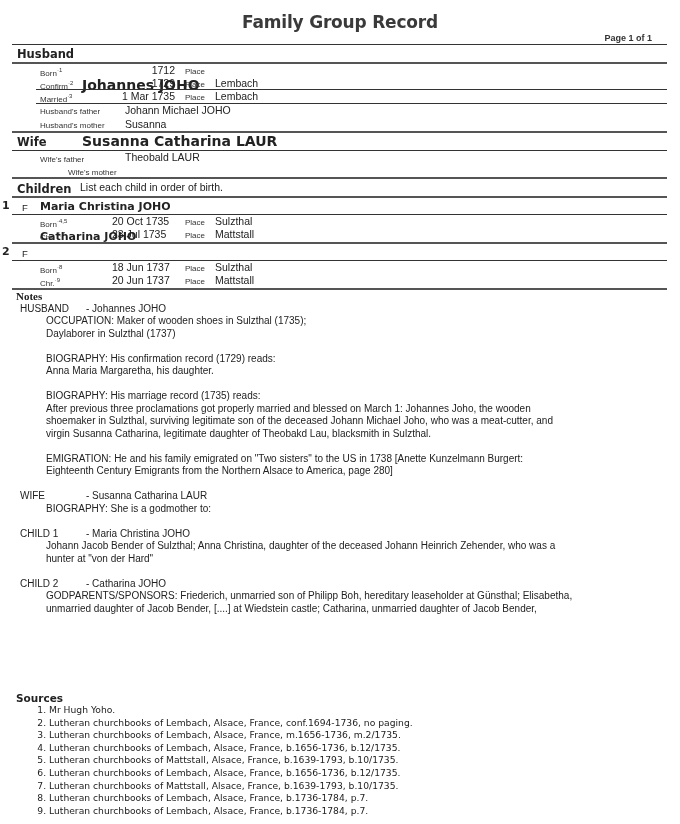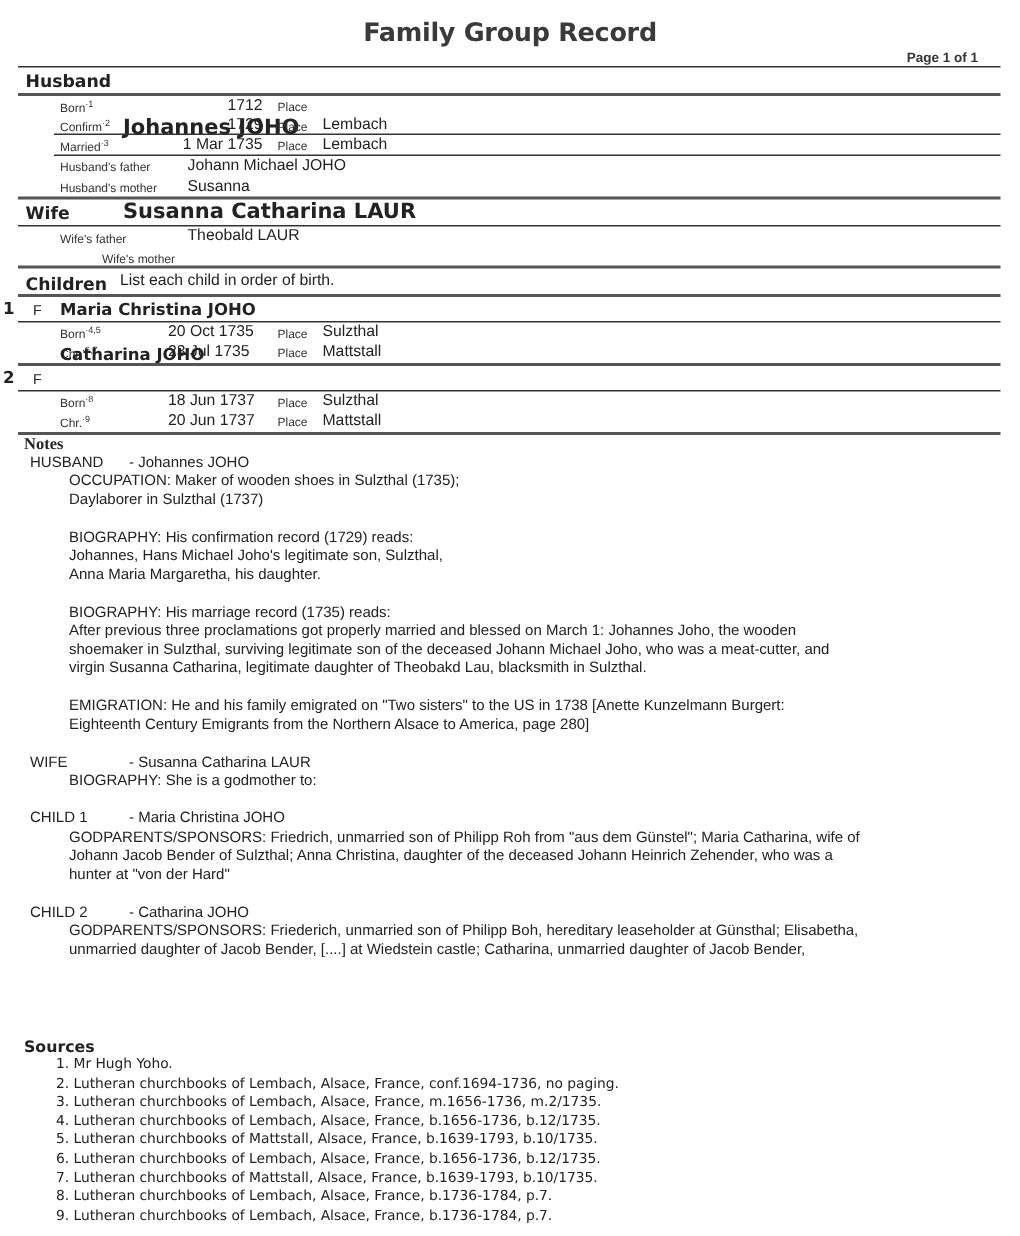--- a/index.html
+++ b/index.html
@@ -116,40 +116,38 @@
 
 <div class="notes">
   <div class="hdr">Notes</div>
   <div id="notes-entries">
       <div>
         <div class="nhead"><span class="who">HUSBAND</span><span>-   Johannes JOHO</span></div>
         <div class="nbody">OCCUPATION: Maker of wooden shoes in Sulzthal (1735);</div>
         <div class="nbody">Daylaborer in Sulzthal (1737)</div>
         <div class="gap"></div>
         <div class="nbody">BIOGRAPHY: His confirmation record (1729) reads:</div>
-        <div class="nbody">Johannes, Hans Michael Joho's legitimate son, Sulzthal,</div>
         <div class="nbody">Anna Maria Margaretha, his daughter.</div>
         <div class="gap"></div>
         <div class="nbody">BIOGRAPHY: His marriage record (1735) reads:</div>
         <div class="nbody">After previous three proclamations got properly married and blessed on March 1: Johannes Joho, the wooden</div>
         <div class="nbody">shoemaker in Sulzthal, surviving legitimate son of the deceased Johann Michael Joho, who was a meat-cutter, and</div>
         <div class="nbody">virgin Susanna Catharina, legitimate daughter of Theobakd Lau, blacksmith in Sulzthal.</div>
         <div class="gap"></div>
         <div class="nbody">EMIGRATION: He and his family emigrated on "Two sisters" to the US in 1738 [Anette Kunzelmann Burgert:</div>
         <div class="nbody">Eighteenth Century Emigrants from the Northern Alsace to America, page 280]</div>
       </div>
       <div>
         <div class="gap"></div>
         <div class="nhead"><span class="who">WIFE</span><span>-   Susanna Catharina LAUR</span></div>
         <div class="nbody">BIOGRAPHY: She is a godmother to:</div>
       </div>
       <div>
         <div class="gap"></div>
         <div class="nhead"><span class="who">CHILD  1</span><span>-   Maria Christina JOHO</span></div>
-        <div class="nbody">GODPARENTS/SPONSORS: Friedrich, unmarried son of Philipp Roh from "aus dem Günstel"; Maria Catharina, wife of</div>
         <div class="nbody">Johann Jacob Bender of Sulzthal; Anna Christina, daughter of the deceased Johann Heinrich Zehender, who was a</div>
         <div class="nbody">hunter at "von der Hard"</div>
       </div>
       <div>
         <div class="gap"></div>
         <div class="nhead"><span class="who">CHILD  2</span><span>-   Catharina JOHO</span></div>
         <div class="nbody">GODPARENTS/SPONSORS: Friederich, unmarried son of Philipp Boh, hereditary leaseholder at Günsthal; Elisabetha,</div>
         <div class="nbody">unmarried daughter of Jacob Bender, [....] at Wiedstein castle; Catharina, unmarried daughter of Jacob Bender,</div>
       </div>
     </div>

